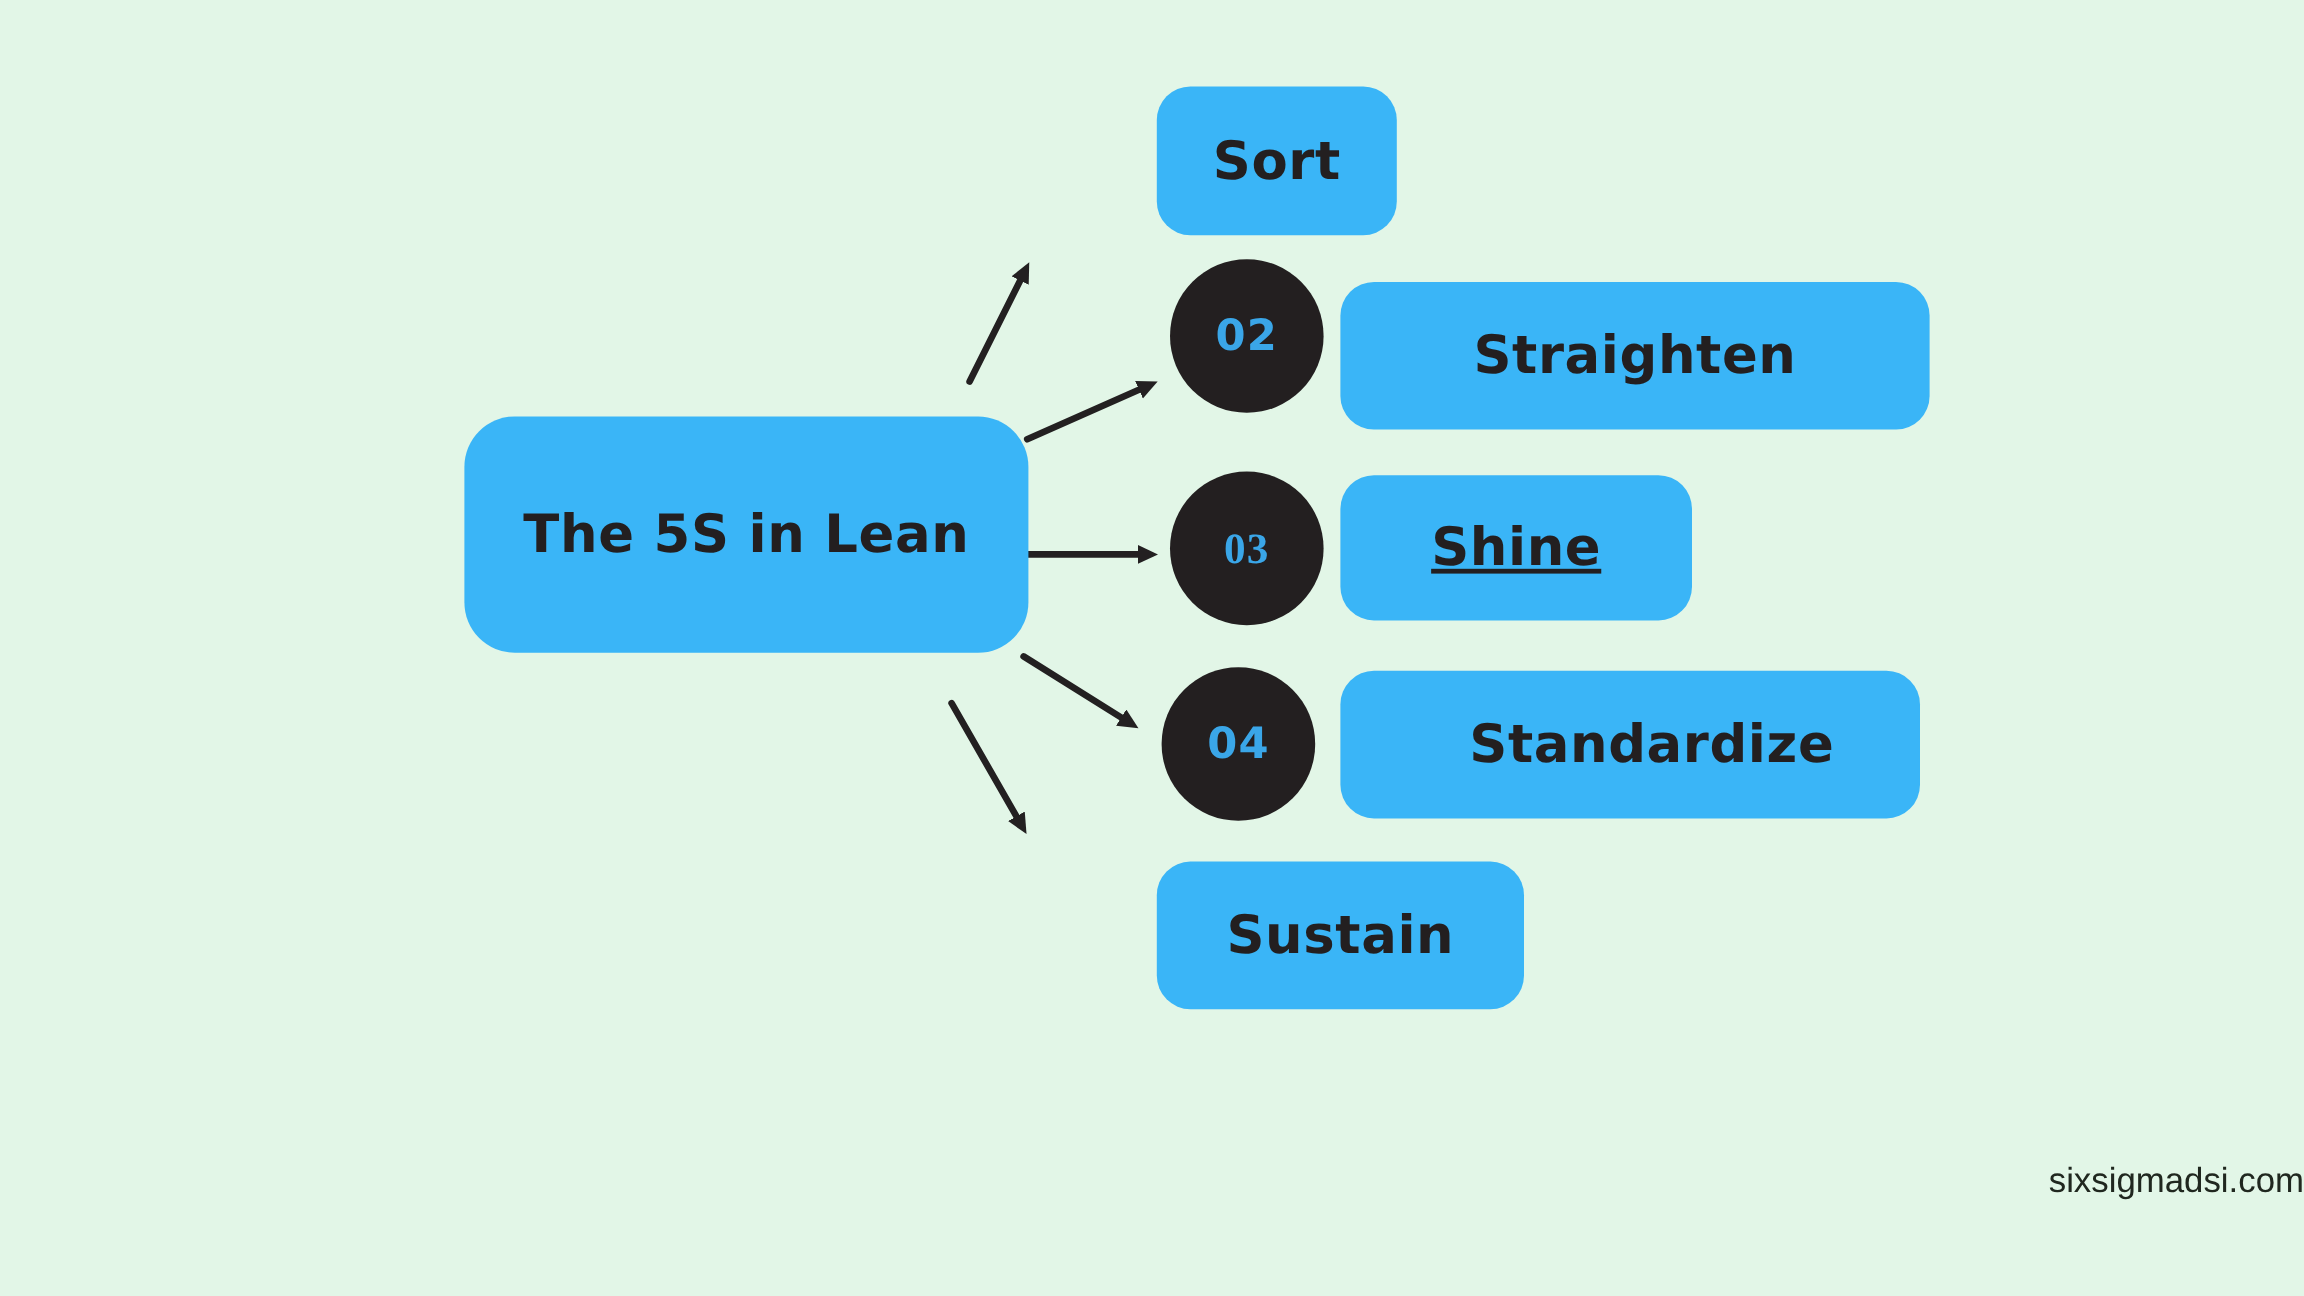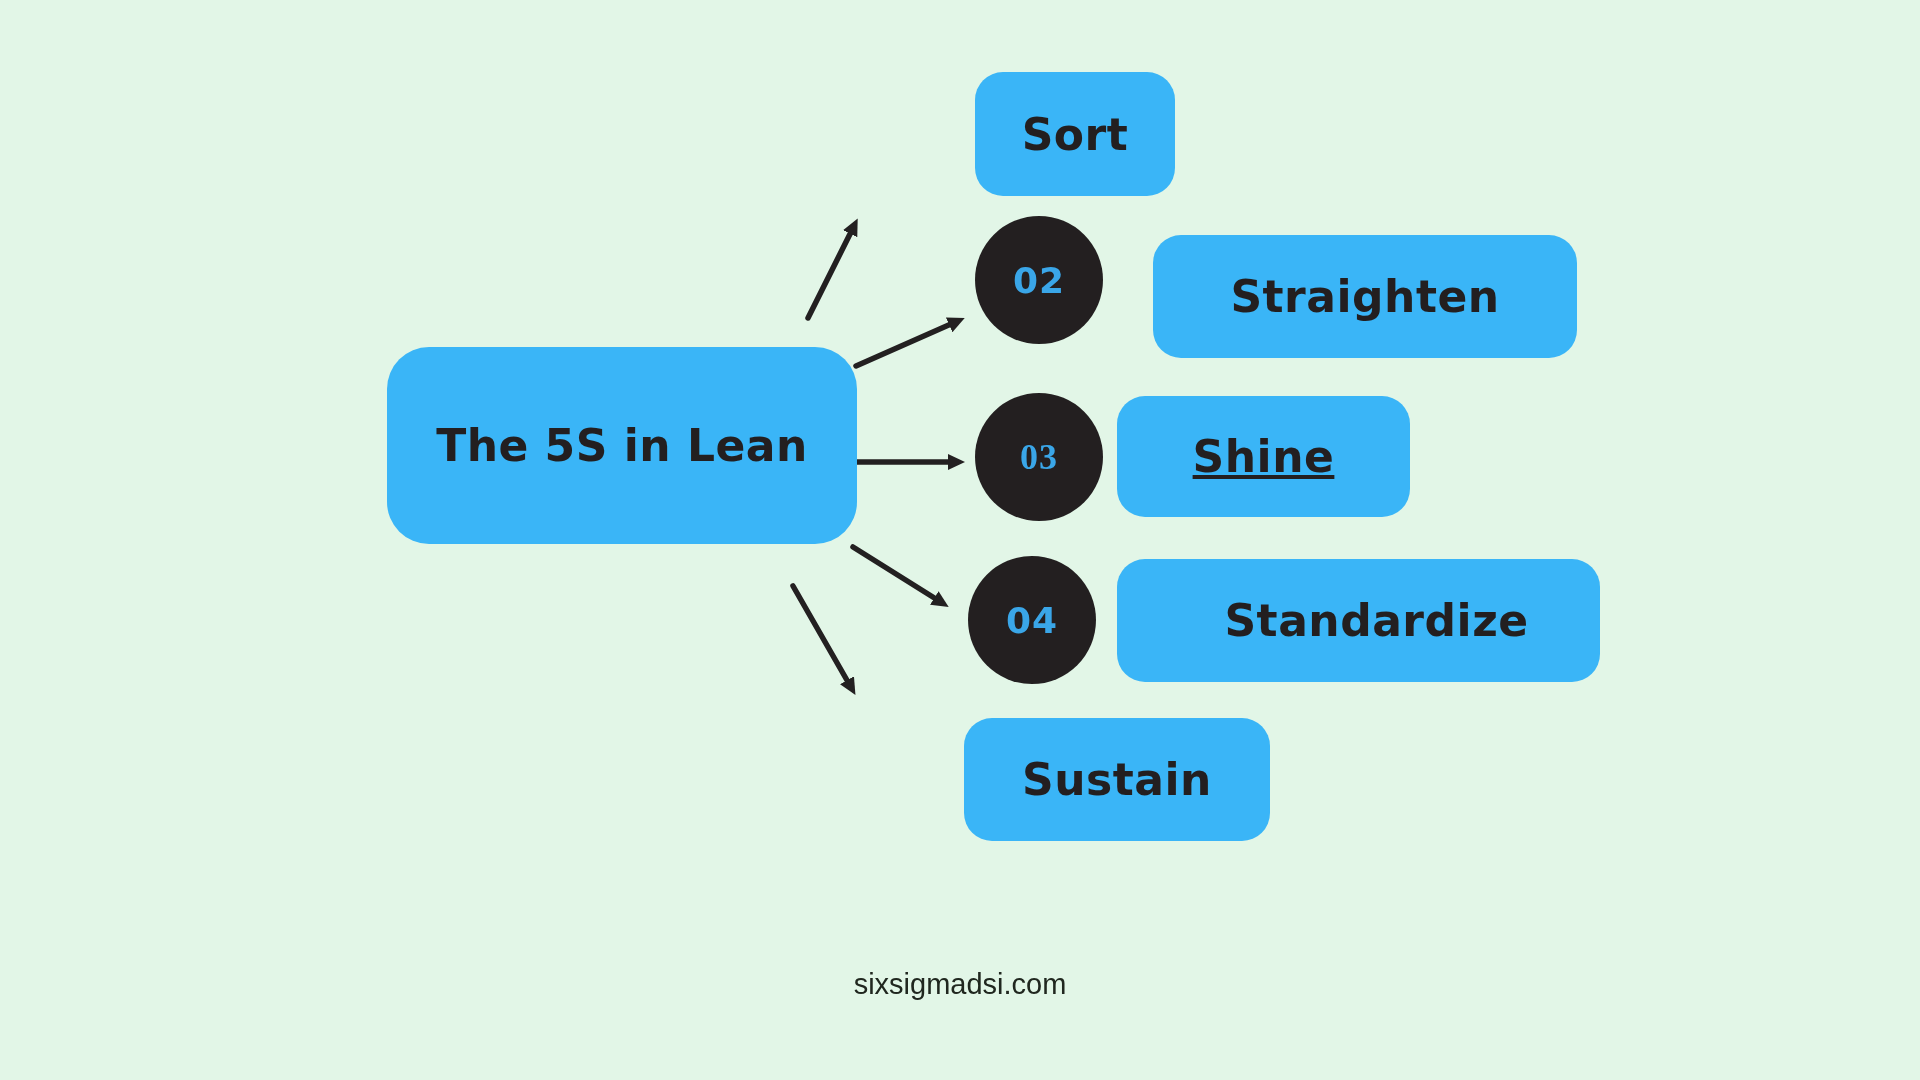--- a/index.html
+++ b/index.html
@@ -40,32 +40,32 @@
   .label{
     position:absolute;
     background:var(--accent_blue);
     border-radius:28px;
     display:flex;align-items:center;justify-content:center;
     color:var(--dark);
     font-weight:bold;font-size:44px;letter-spacing:0.5px;
     white-space:nowrap;
   }
   .c1{left:821px;top:72px;}
-  .l1{left:964px;top:72px;width:200px;height:124px;margin-left:11px;}
+  .l1{left:964px;top:72px;width:200px;height:124px;}
   .c2{left:975px;top:216px;}
-  .l2{left:1153px;top:235px;width:424px;height:123px;text-align:right;}
+  .l2{left:1117px;top:235px;width:491px;height:123px;text-align:right;}
   .c3{left:975px;top:393px;font-family:Liberation Serif, serif;}
   .l3{left:1117px;top:396px;width:293px;height:121px;text-decoration:underline;}
   .c4{left:968px;top:556px;}
   .l4{left:1117px;top:559px;width:447px;height:123px;padding-left:36px;}
   .c5{left:821px;top:716px;}
   .l5{left:964px;top:718px;width:306px;height:123px;}
   .footer{
     position:absolute;left:0;right:0;top:968px;
-    text-align:center;
+    text-align:right;
     color:#20271f;
     font-family:"Liberation Sans","DejaVu Sans",sans-serif;
     font-size:29px;font-weight:normal;
   }
 </style>
 </head>
 <body>
 
 <div class="canvas">
 

